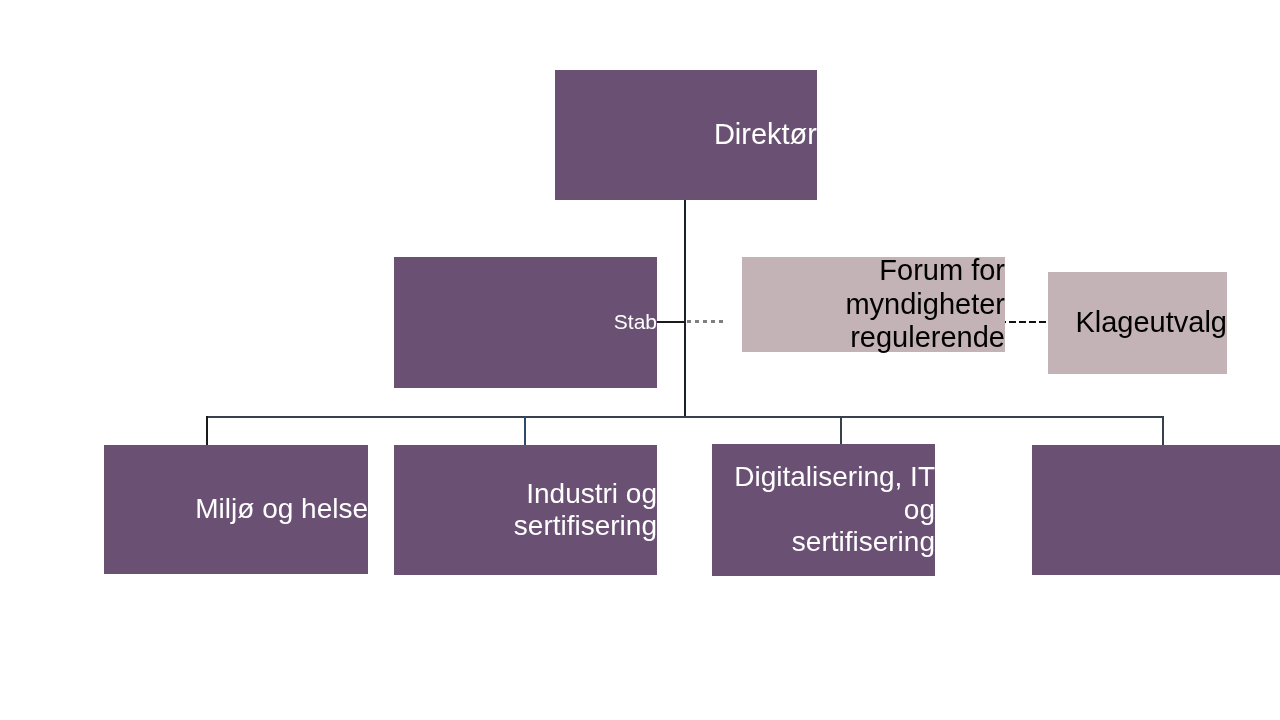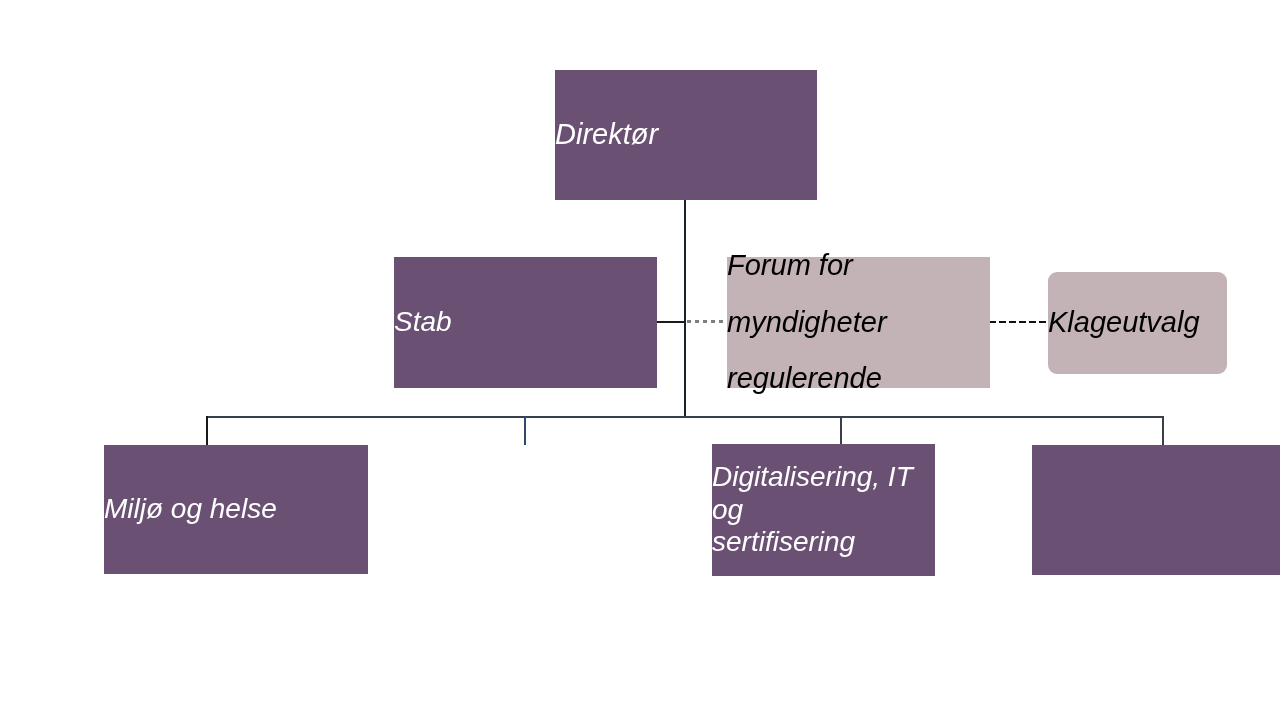--- a/index.html
+++ b/index.html
@@ -8,41 +8,40 @@
     width: 1280px;
     height: 720px;
     background: #ffffff;
     overflow: hidden;
     font-family: "Liberation Sans", sans-serif;
   }
   .node {
     position: absolute;
     display: flex;
     flex-direction: column;
-    align-items: flex-start;
+    align-items: flex-end;
     justify-content: center;
     text-align: center;
-    font-style: italic;
   }
   .node.dark {
     background: var(--primary-box, #6a5174);
     color: var(--text-on-primary, #ffffff);
   }
   .node.light {
     background: var(--secondary-box, #c3b3b7);
     color: var(--text-on-secondary, #000000);
   }
   .node span { display: block; line-height: 1.16; }
   .line { position: absolute; }
 
   
   #node-direktor       { left: 555px;  top: 70px;  width: 262px; height: 130px; font-size: 29px; }
-  #node-stab           { left: 394px;  top: 257px; width: 263px; height: 131px; font-size: 28px; }
-  #node-forum          { left: 727px;  top: 257px; width: 263px; height: 131px; font-size: 29px; gap: 23px; }
-  #node-klageutvalg    { left: 1048px; top: 272px; width: 179px; height: 102px; font-size: 29px; white-space: nowrap; border-radius: 9px; }
+  #node-stab           { left: 394px;  top: 257px; width: 263px; height: 131px; font-size: 21px; }
+  #node-forum          { left: 742px;  top: 257px; width: 263px; height: 95px; font-size: 29px; }
+  #node-klageutvalg    { left: 1048px; top: 272px; width: 179px; height: 102px; font-size: 29px; white-space: nowrap; }
   #node-miljo          { left: 75px;   top: 445px; width: 264px; height: 129px; font-size: 28px; margin-left: 29px; }
   #node-industri       { left: 394px;  top: 445px; width: 263px; height: 130px; font-size: 28px; }
   #node-digitalisering { left: 712px;  top: 444px; width: 223px; height: 132px; font-size: 28px; }
   #node-okonomi        { left: 1032px; top: 445px; width: 261px; height: 130px; font-size: 28px; }
 
   
   #line-trunk          { left: 684px;  top: 200px; width: 2px;   height: 217px; background: var(--trunk-line, #16222e); }
   #line-stab-solid     { left: 657px;  top: 321px; width: 28px;  height: 2px;   background: var(--solid-link, #1a1a1a); }
   #line-forum-dotted   { left: 687px;  top: 320px; width: 40px;  height: 3px;
                          background: repeating-linear-gradient(90deg, var(--dotted-link, #7f7f7f) 0 4px, transparent 4px 8px); }
@@ -84,20 +83,24 @@
   </div>
 
   <div class="node light" id="node-klageutvalg">
     <span>Klageutvalg</span>
   </div>
 
   <div class="node dark" id="node-miljo">
     <span>Miljø og helse</span>
   </div>
 
+  <div class="node dark" id="node-industri">
+    <span>Industri og</span>
+    <span>sertifisering</span>
+  </div>
 
   <div class="node dark" id="node-digitalisering">
     <span>Digitalisering, IT</span>
     <span>og</span>
     <span>sertifisering</span>
   </div>
 
   <div class="node dark" id="node-okonomi">
   </div>
 

